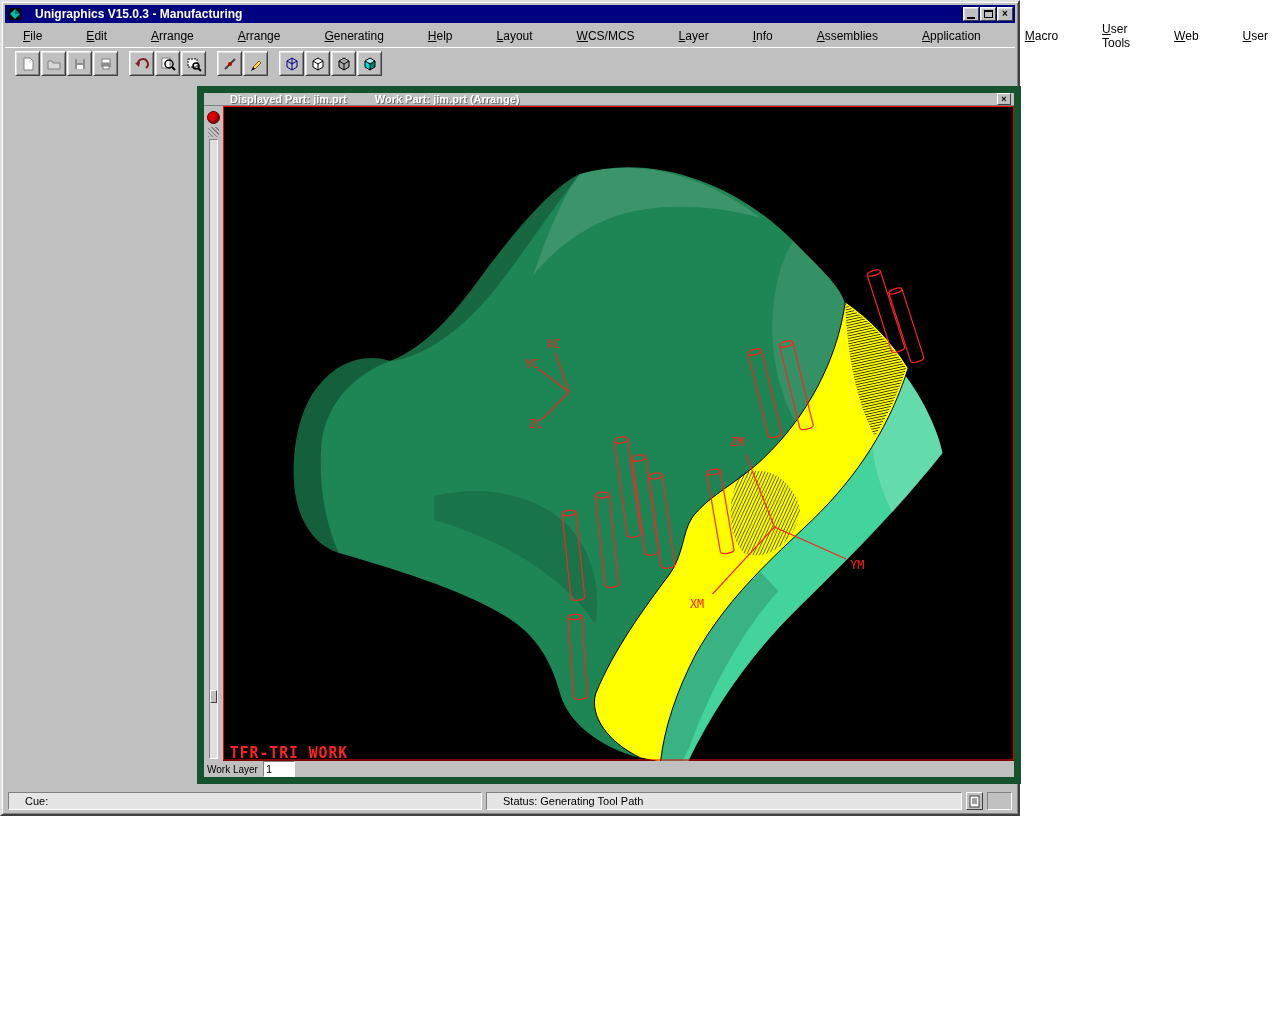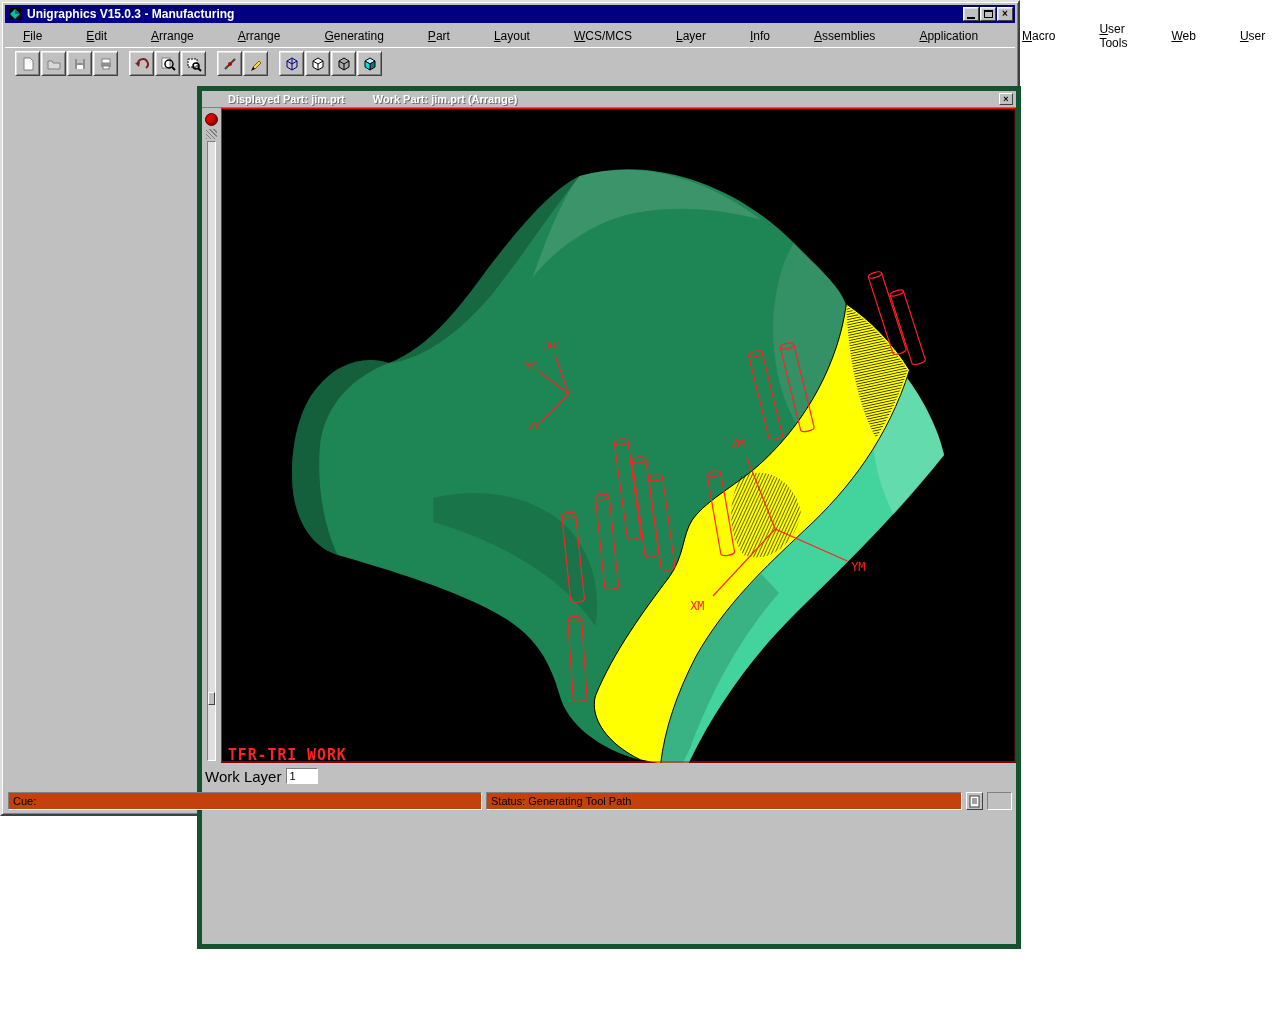--- a/index.html
+++ b/index.html
@@ -6,21 +6,21 @@
   body { background:#ffffff; font-family:"Liberation Sans", sans-serif; }
   .desktop { position:relative; width:1280px; height:1024px; background:#ffffff; overflow:hidden; }
 
   .app-window { position:absolute; left:0; top:0; width:1020px; height:816px;
     background:#c0c0c0; border:2px solid; border-color:#dfdfdf #404040 #404040 #dfdfdf;
     box-shadow: inset 1px 1px 0 #ffffff, inset -1px -1px 0 #808080; }
 
   .titlebar { position:absolute; left:3px; top:3px; width:1010px; height:18px;
     background:#000080; display:flex; align-items:center; padding:0 2px; }
   .titlebar .app-icon { width:16px; height:14px; display:inline-flex; align-items:center; justify-content:center; }
-  .title-text { color:#ffffff; font-weight:bold; font-size:12px; margin-left:4px; flex:1;
+  .title-text { color:#ffffff; font-weight:bold; font-size:12px; margin-left:12px; flex:1;
     white-space:nowrap; overflow:hidden; }
   .win-btn { width:16px; height:14px; background:#c0c0c0; border:1px solid;
     border-color:#ffffff #404040 #404040 #ffffff; box-shadow: inset 1px 1px 0 #dfdfdf;
     display:inline-flex; align-items:center; justify-content:center; margin-left:1px;
     font-size:10px; line-height:10px; font-weight:bold; color:#000; padding:0; }
   .glyph-min { width:8px; height:2px; background:#000; margin-top:7px; }
   .glyph-max { width:9px; height:8px; border:1px solid #000; border-top:2px solid #000; }
 
   .menubar { position:absolute; left:3px; top:23px; width:1010px; height:22px;
     display:flex; align-items:center; padding-left:10px; font-size:12px;gap:28px; }
@@ -30,51 +30,51 @@
   .toolbar { position:absolute; left:3px; top:45px; width:1010px; height:32px;
     display:flex; align-items:center; padding-left:10px;
     border-top:1px solid #ffffff; }
   .tb-group { display:flex; margin-right:10px; }
   .tb-btn { width:25px; height:25px; background:#c0c0c0; border:1px solid;
     border-color:#ffffff #404040 #404040 #ffffff; box-shadow: inset 1px 1px 0 #dfdfdf, inset -1px -1px 0 #808080;
     display:inline-flex; align-items:center; justify-content:center; margin-right:1px; padding:0; }
 
   .workspace { position:absolute; left:3px; top:77px; width:1010px; height:706px; background:#c0c0c0; }
 
-  .graphics-window { position:absolute; left:192px; top:7px; width:824px; height:863px;
-    background:#c0c0c0; border:5px solid #14532d; display:flex; flex-direction:column; }
+  .graphics-window { position:absolute; left:192px; top:7px; width:824px; height:698px;
+    background:#c0c0c0; border:7px solid #14532d; display:flex; flex-direction:column; }
   .gw-header { height:17px; background:#c0c0c0; display:flex; align-items:center;
     padding-left:26px; border-bottom:1px solid #808080; }
   .gw-header .hdr-text { color:#ffffff; font-size:11px; font-weight:bold;
     text-shadow:1px 1px 0 #6a6a6a; white-space:nowrap; }
   .gw-header .hdr-gap { width:28px; }
   .gw-close { margin-left:auto; margin-right:3px; width:14px; height:12px; background:#c0c0c0;
     border:1px solid; border-color:#ffffff #404040 #404040 #ffffff; font-size:9px; line-height:8px;
     display:inline-flex; align-items:center; justify-content:center; padding:0; font-weight:bold; }
   .gw-body { display:flex; height:655px; }
   .gw-strip { width:19px; background:#c0c0c0; display:flex; flex-direction:column; align-items:center; }
   .interrupt-btn { width:13px; height:13px; border-radius:50%; background:#e00000;
     border:1px solid #500000; margin:5px 0 3px 0; box-shadow: inset -2px -2px 2px rgba(0,0,0,0.4); }
   .strip-grip { width:11px; height:10px;
     background:repeating-linear-gradient(45deg,#808080 0 1px,#c0c0c0 1px 3px); margin-bottom:2px; }
   .strip-track { width:9px; flex:1; background:#dfdfdf; border:1px solid;
     border-color:#808080 #ffffff #ffffff #808080; position:relative; margin-bottom:2px; }
   .strip-thumb { position:absolute; left:0; bottom:55px; width:7px; height:13px; background:#c0c0c0;
     border:1px solid; border-color:#ffffff #404040 #404040 #ffffff; }
   .gw-view { width:805px; height:655px; display:block; background:#000; }
   .gw-footer { height:26px; display:flex; align-items:center; padding-left:3px; gap:5px; }
-  .gw-footer .wl-label { font-size:15px; color:#000; }
+  .gw-footer .wl-label { font-size:10px; color:#000; }
   .wl-input { width:32px; height:16px; font-size:11px; padding:0 2px;
     border:1px solid; border-color:#808080 #ffffff #ffffff #808080; background:#ffffff;
     font-family:"Liberation Sans", sans-serif; }
 
   .statusbar { position:absolute; left:3px; top:786px; width:1010px; height:26px;
     display:flex; align-items:center; padding:0 3px; gap:4px; }
   .sunken-panel { height:18px; border:1px solid; border-color:#808080 #ffffff #ffffff #808080;
-    background:#c2410c; font-size:11px; display:flex; align-items:center; padding-left:4px; color:#000; }
+    background:#e5e5e5; font-size:11px; display:flex; align-items:center; padding-left:16px; color:#000; }
   .cue-panel { width:474px; }
   .status-panel { width:476px; }
   .status-icon-btn { width:17px; height:18px; background:#c0c0c0; border:1px solid;
     border-color:#ffffff #404040 #404040 #ffffff; display:inline-flex; align-items:center;
     justify-content:center; padding:0; }
   .status-spacer { flex:1; height:18px; border:1px solid; border-color:#808080 #ffffff #ffffff #808080; }
 
   .vp-label { font-family:"DejaVu Sans Mono", monospace; font-size:12px; }
   .vp-note { font-family:"DejaVu Sans Mono", monospace; font-size:15px; font-weight:bold; letter-spacing:1px; }
 </style>
@@ -103,21 +103,21 @@
           <span>×</span>
         </button>
     </div>
 
     <div class="menubar">
       <span class="menu-item">File</span>
       <span class="menu-item">Edit</span>
       <span class="menu-item">Arrange</span>
       <span class="menu-item">Arrange</span>
       <span class="menu-item">Generating</span>
-      <span class="menu-item">Part</span>
+      <span class="menu-item">Help</span>
       <span class="menu-item">Layout</span>
       <span class="menu-item">WCS/MCS</span>
       <span class="menu-item">Layer</span>
       <span class="menu-item">Info</span>
       <span class="menu-item">Assemblies</span>
       <span class="menu-item">Application</span>
       <span class="menu-item">Macro</span>
       <span class="menu-item">User Tools</span>
       <span class="menu-item">Web</span>
       <span class="menu-item">User</span>

